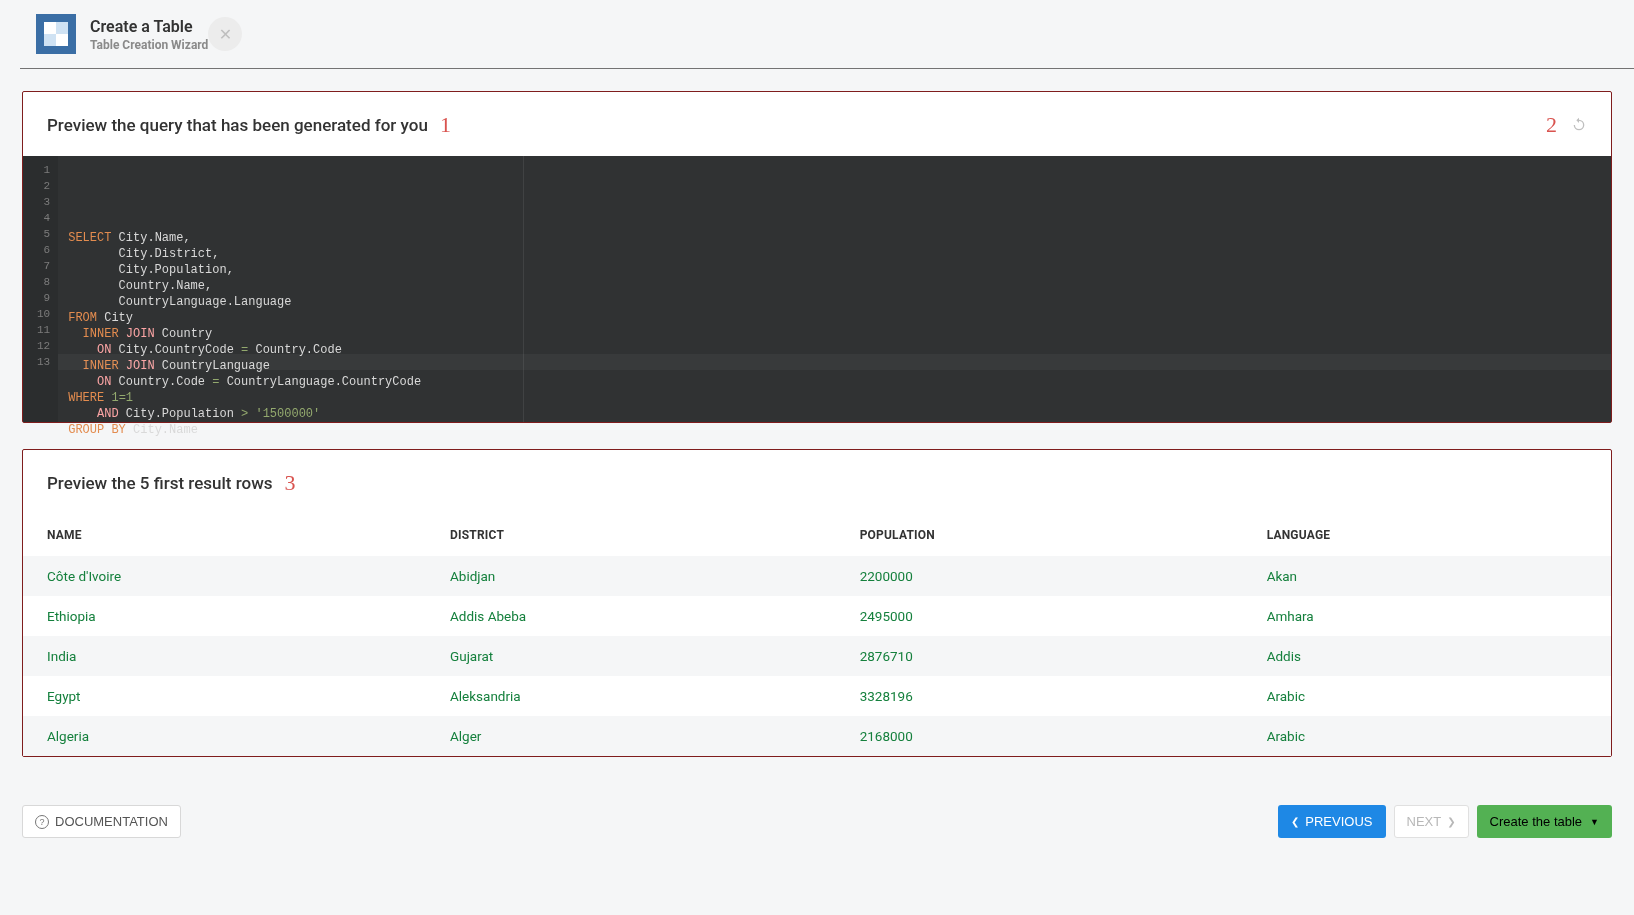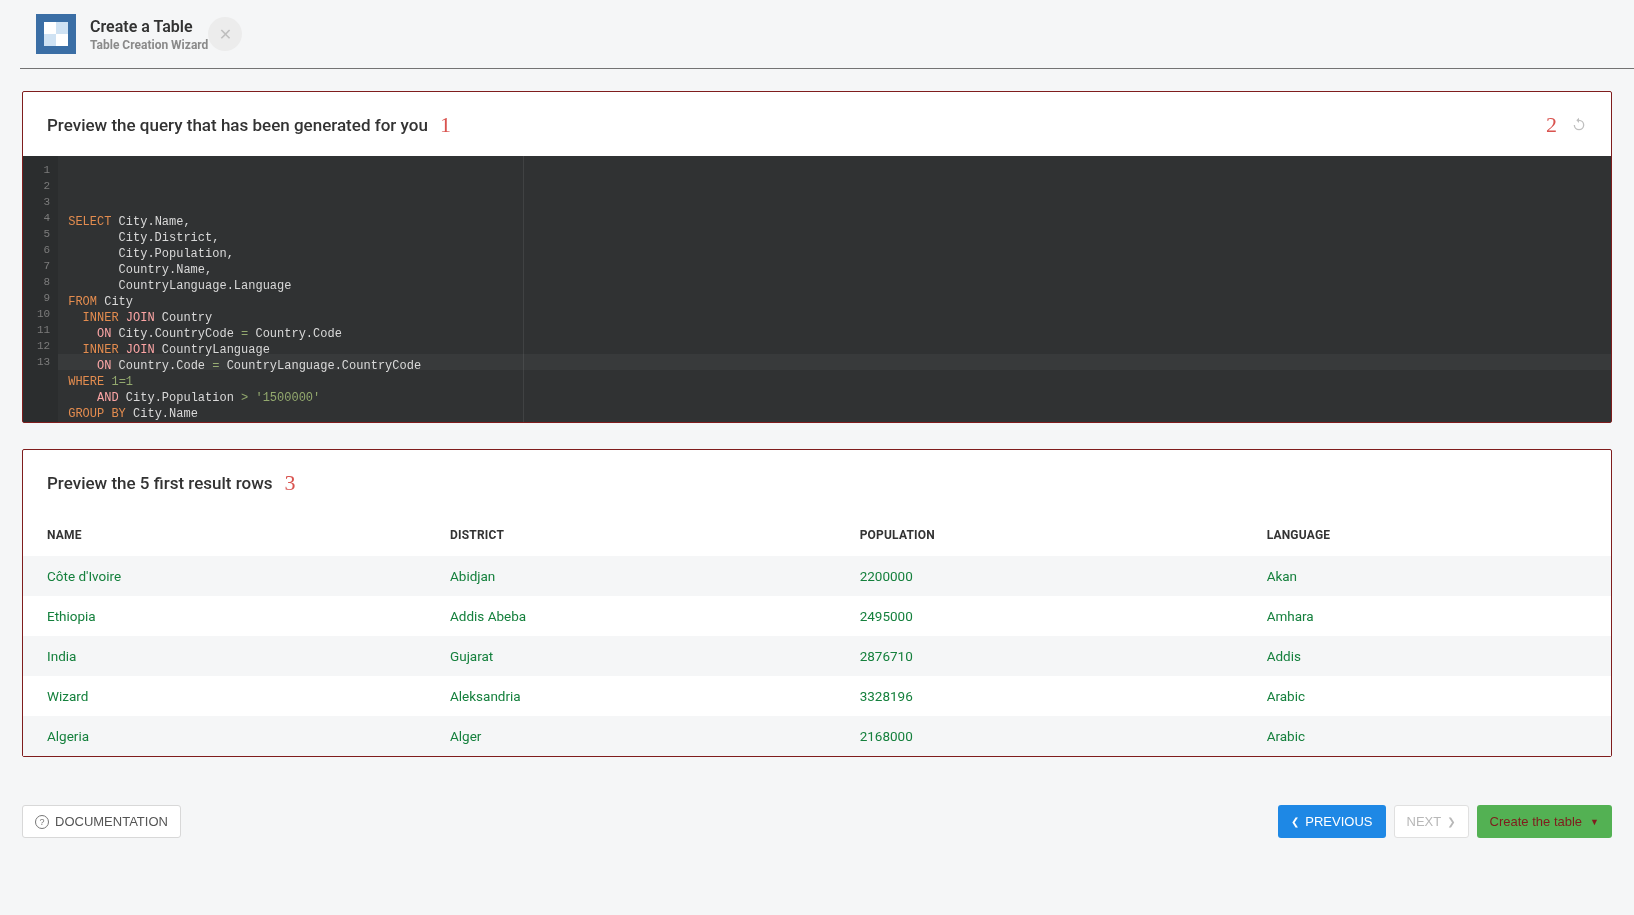--- a/index.html
+++ b/index.html
@@ -15,42 +15,42 @@
   .panel { background: #fff; border: 1px solid #7f1d1d; border-radius: 2px; margin-bottom: 26px; }
   .panel-head { display: flex; align-items: center; justify-content: space-between; padding: 20px 24px 18px 24px; }
   .panel-head h2 { font-size: 17px; font-weight: 500; color: #333; display: inline-flex; align-items: center; gap: 12px; }
   .callout { color: #d9534f; font-family: "Times New Roman", serif; font-size: 22px; font-weight: 400; }
   .refresh { color: #bfbfbf; display: flex; align-items: center; gap: 12px; }
   .refresh .callout { margin-right: 2px; }
 
   .code-editor { display: flex; background: #303233; color: #d9d9d9; font-family: Consolas, "Courier New", monospace; font-size: 12px; line-height: 1.5; height: 266px; position: relative; }
   .gutter { background: #2b2d2e; color: #7b7b7b; text-align: right; padding: 6px 8px 6px 14px; user-select: none; }
   .gutter div { height: 16px; line-height: 16px; font-size: 11px; }
-  .code { padding: 4px 10px; white-space: pre; flex: 1; position: relative; }
+  .code { padding: 20px 10px; white-space: pre; flex: 1; position: relative; }
   .code .line { height: 16px; line-height: 16px; }
   .code .hl-line { background: rgba(255,255,255,0.04); position: absolute; left: 0; right: 0; height: 16px; pointer-events:none; }
   .kw  { color: #e38c4f; }
   .kw2 { color: #fca5a5; }
   .id  { color: #d9d9d9; }
   .op  { color: #93a96e; }
   .num { color: #93a96e; }
   .str { color: #93a96e; }
   .mid-rule { position: absolute; top:0; bottom:0; left: 465px; width:1px; background: rgba(255,255,255,0.08); }
 
   table.results { width: 100%; border-collapse: collapse; }
   table.results th { text-align: left; font-size: 12px; font-weight: 700; color: #333; padding: 14px 24px; letter-spacing: 0.2px; }
   table.results td { font-size: 13.5px; color: #15803d; padding: 12px 24px; }
   table.results tbody tr:nth-child(odd) { background: #f5f6f7; }
 
   .footer { display: flex; align-items: center; justify-content: space-between; padding: 0 22px 22px 22px; }
   .btn { display: inline-flex; align-items: center; gap: 6px; padding: 8px 12px; font-size: 13px; border-radius: 3px; border: 1px solid transparent; cursor: pointer; background: #fff; }
   .btn-outline { border-color: #d8d8d8; color: #555; }
   .btn-primary { background: #1e88e5; color: #fff; }
   .btn-disabled { border-color: #e0e0e0; color: #b8b8b8; cursor: not-allowed; background:#fff;text-align:right; }
-  .btn-success { background: #53b153; color: #7f1d1d; }
+  .btn-success { background: #53b153; color: #000000; }
   .btn-group { display: flex; gap: 8px; }
   .chev { font-size: 10px; }
   .caret { font-size: 9px; margin-left: 2px; }
   .help-ico { width:14px; height:14px; border:1.3px solid #777; border-radius:50%; display:inline-flex; align-items:center; justify-content:center; font-size:9px; color:#777;}
 </style>
 </head>
 <body>
 
 <div class="header">
   <div class="header-left">
@@ -137,21 +137,21 @@
             <td>2495000</td>
             <td>Amhara</td>
           </tr>
           <tr>
             <td>India</td>
             <td>Gujarat</td>
             <td>2876710</td>
             <td>Addis</td>
           </tr>
           <tr>
-            <td>Wizard</td>
+            <td>Egypt</td>
             <td>Aleksandria</td>
             <td>3328196</td>
             <td>Arabic</td>
           </tr>
           <tr>
             <td>Algeria</td>
             <td>Alger</td>
             <td>2168000</td>
             <td>Arabic</td>
           </tr>

